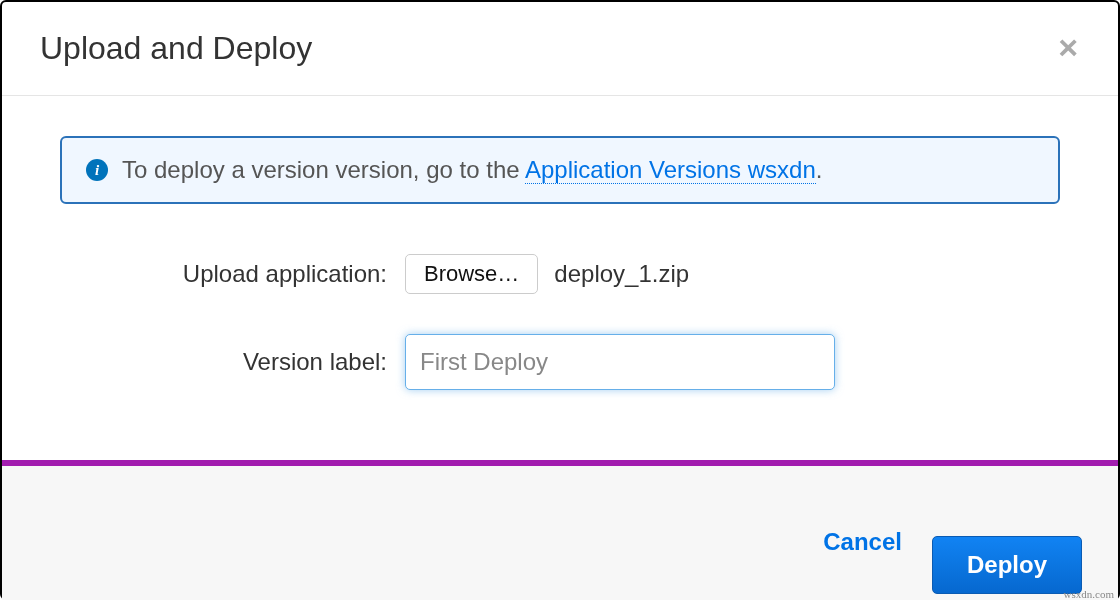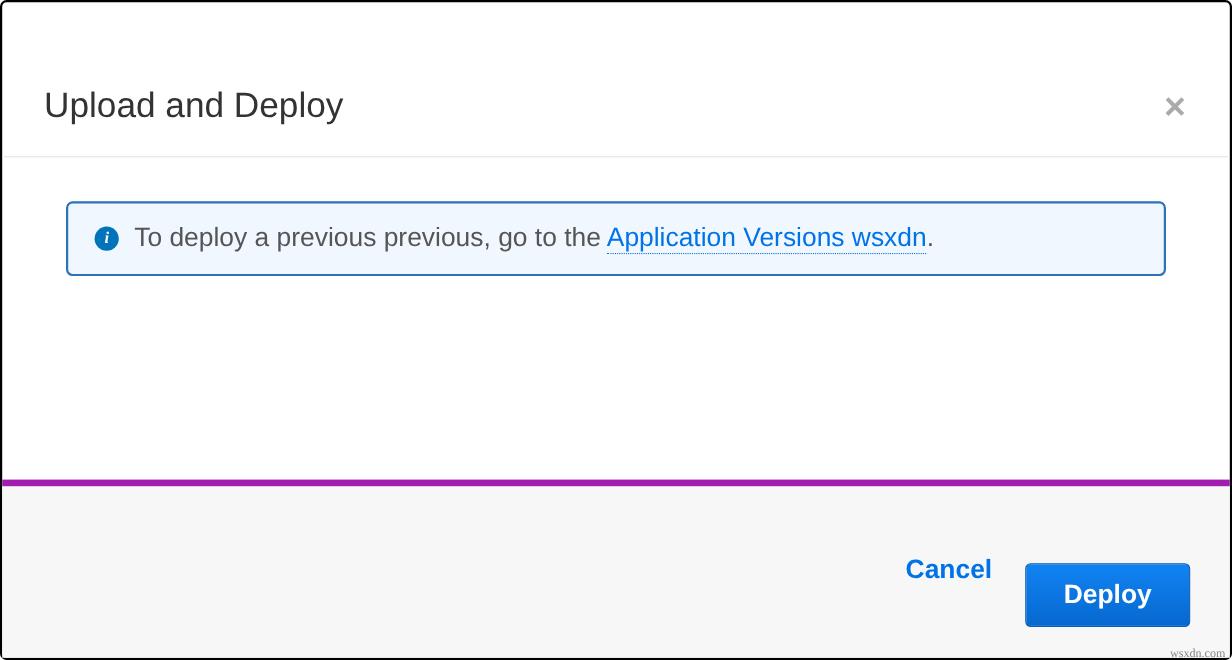--- a/index.html
+++ b/index.html
@@ -22,22 +22,21 @@
       border-radius: 6px;
       display: flex;
       flex-direction: column;
       background: #fff;
     }
     .modal-header {
       padding: 28px 38px 28px 38px;
       border-bottom: 1px solid #e5e5e5;
       display: flex;
       justify-content: space-between;
-      align-items: flex-end;
-      margin-top: 47px;
+      align-items: flex-start;
     }
     .modal-title {
       font-size: 32px;
       font-weight: 400;
       color: #333;
     }
     .close-icon {
       font-size: 34px;
       color: #aaa;
       font-weight: 700;
@@ -170,24 +169,42 @@
   <div class="modal-header">
     <h1 class="modal-title">Upload and Deploy</h1>
     <span class="close-icon">×</span>
   </div>
 
   <div class="modal-body">
 
     <div class="info-alert">
       <span class="info-icon">i</span>
       <span>
-        <span>To deploy a previous previous, go to the </span><a class="info-link">Application Versions wsxdn</a><span>.</span>
+        <span>To deploy a version version, go to the </span><a class="info-link">Application Versions wsxdn</a><span>.</span>
       </span>
     </div>
 
+    <div class="form-rows">
+
+      <div class="form-row">
+        <div class="form-label">Upload application:</div>
+        <div class="form-control-cell">
+          <button class="browse-btn">Browse…</button>
+          <span class="filename">deploy_1.zip</span>
+        </div>
+      </div>
+
+      <div class="form-row">
+        <div class="form-label">Version label:</div>
+        <div class="form-control-cell">
+          <input type="text" class="text-input" value="First Deploy" style="">
+        </div>
+      </div>
+
+    </div>
 
   </div>
 
   <div class="modal-footer">
     <span class="cancel-link">Cancel</span>
     <button class="deploy-btn">Deploy</button>
   </div>
 
 </div>
 

